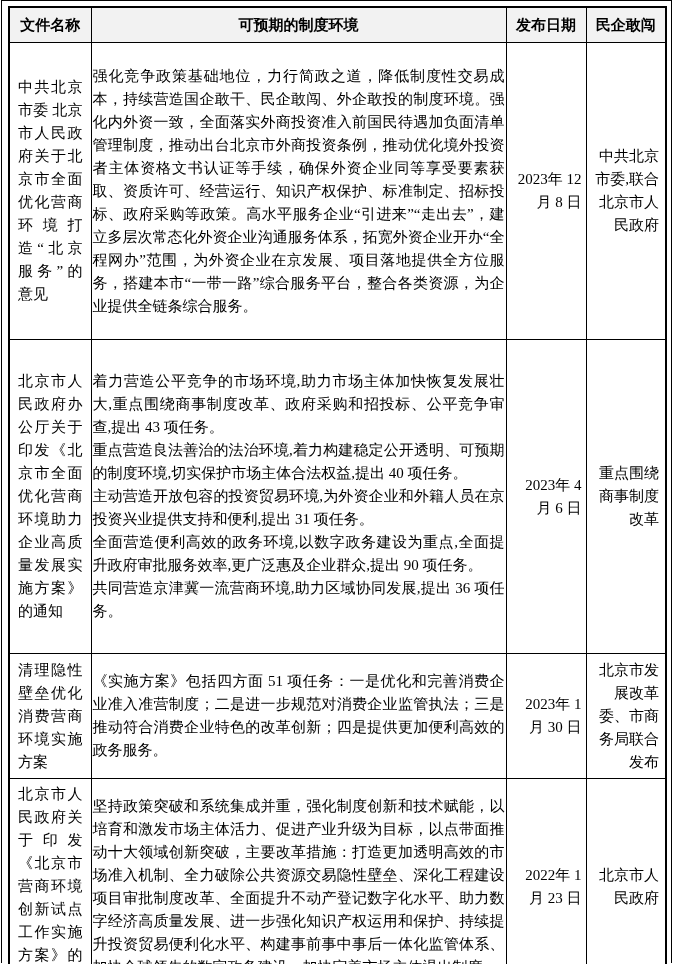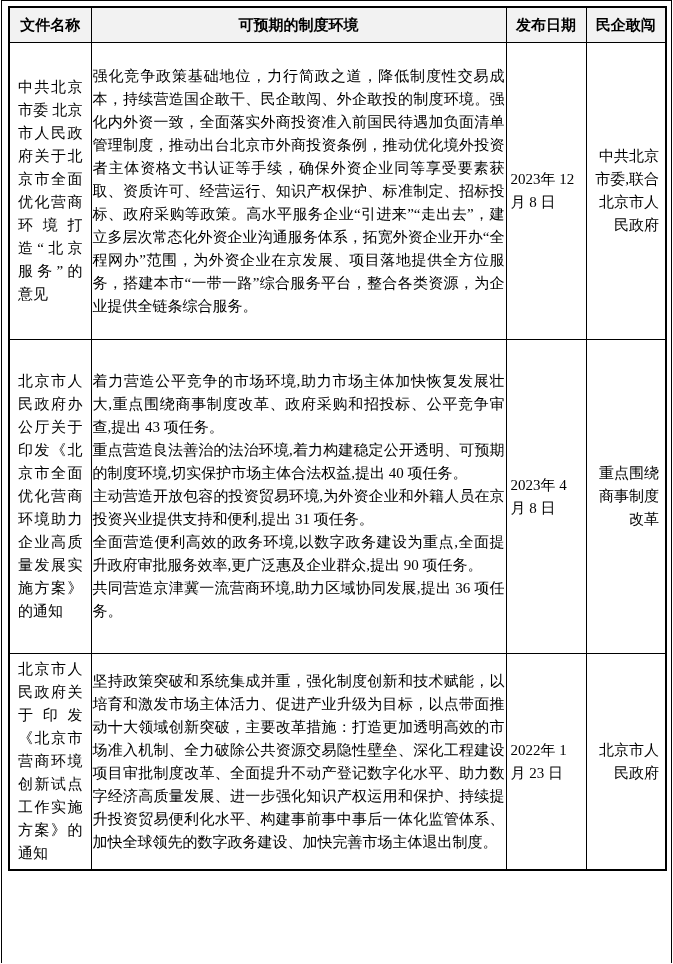--- a/index.html
+++ b/index.html
@@ -43,21 +43,21 @@
     background: #f2f2f2;
     font-weight: bold;
     text-align: center;
     height: 30px;
     line-height: 1.2;
     padding: 2px;
   }
   td { line-height: 23px; background: #ffffff; }
   td.cell-name    { padding: 4px 8px; text-align: justify; margin-top: 32px; }
   td.cell-content { padding: 2px 1px; text-align: justify; }
-  td.cell-date    { padding: 2px 4px; text-align: left; }
+  td.cell-date    { padding: 2px 4px; text-align: right; }
   td.cell-unit    { padding: 2px 6px; text-align: right; }
   td.cell-content p { margin: 0; }
   tbody tr:nth-child(1) > td { height: 288px; }
   tbody tr:nth-child(2) > td { height: 305px; }
   tbody tr:nth-child(3) > td { height: 116px; }
   tbody tr:nth-child(4) > td { height: 203px; }
 </style>
 </head>
 <body>
 
@@ -89,22 +89,30 @@
       </tr>
       <tr>
         <td class="cell-name">北京市人民政府办公厅关于印发《北京市全面优化营商环境助力企业高质量发展实施方案》的通知</td>
         <td class="cell-content">
           <p>着力营造公平竞争的市场环境,助力市场主体加快恢复发展壮大,重点围绕商事制度改革、政府采购和招投标、公平竞争审查,提出 43 项任务。</p>
           <p>重点营造良法善治的法治环境,着力构建稳定公开透明、可预期的制度环境,切实保护市场主体合法权益,提出 40 项任务。</p>
           <p>主动营造开放包容的投资贸易环境,为外资企业和外籍人员在京投资兴业提供支持和便利,提出 31 项任务。</p>
           <p>全面营造便利高效的政务环境,以数字政务建设为重点,全面提升政府审批服务效率,更广泛惠及企业群众,提出 90 项任务。</p>
           <p>共同营造京津冀一流营商环境,助力区域协同发展,提出 36 项任务。</p>
         </td>
-        <td class="cell-date">2023年 4 月 8 日</td>
+        <td class="cell-date">2023年 4 月 6 日</td>
         <td class="cell-unit">重点围绕商事制度改革</td>
+      </tr>
+      <tr>
+        <td class="cell-name">清理隐性壁垒优化消费营商环境实施方案</td>
+        <td class="cell-content">
+          <p>《实施方案》包括四方面 51 项任务：一是优化和完善消费企业准入准营制度；二是进一步规范对消费企业监管执法；三是推动符合消费企业特色的改革创新；四是提供更加便利高效的政务服务。</p>
+        </td>
+        <td class="cell-date">2023年 1 月 30 日</td>
+        <td class="cell-unit">北京市发展改革委、市商务局联合发布</td>
       </tr>
       <tr>
         <td class="cell-name">北京市人民政府关于印发《北京市营商环境创新试点工作实施方案》的通知</td>
         <td class="cell-content">
           <p>坚持政策突破和系统集成并重，强化制度创新和技术赋能，以培育和激发市场主体活力、促进产业升级为目标，以点带面推动十大领域创新突破，主要改革措施：打造更加透明高效的市场准入机制、全力破除公共资源交易隐性壁垒、深化工程建设项目审批制度改革、全面提升不动产登记数字化水平、助力数字经济高质量发展、进一步强化知识产权运用和保护、持续提升投资贸易便利化水平、构建事前事中事后一体化监管体系、加快全球领先的数字政务建设、加快完善市场主体退出制度。</p>
         </td>
         <td class="cell-date">2022年 1 月 23 日</td>
         <td class="cell-unit">北京市人民政府</td>
       </tr>
     </tbody>

